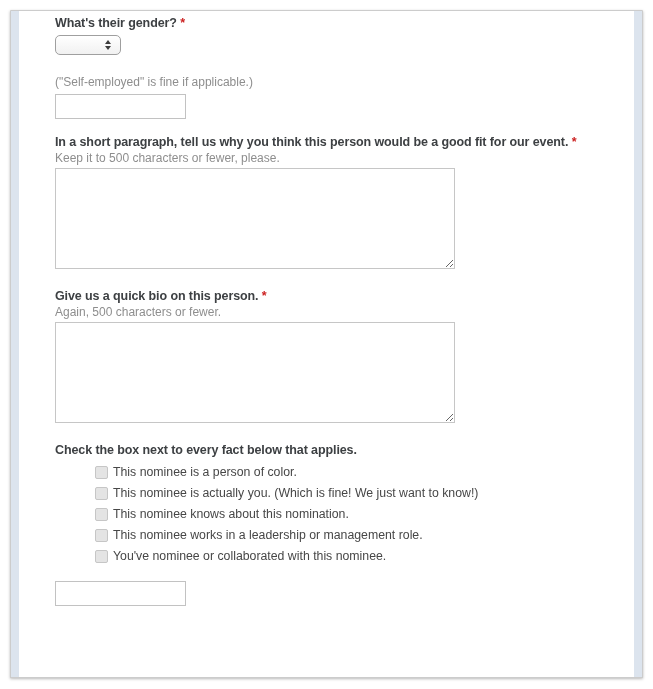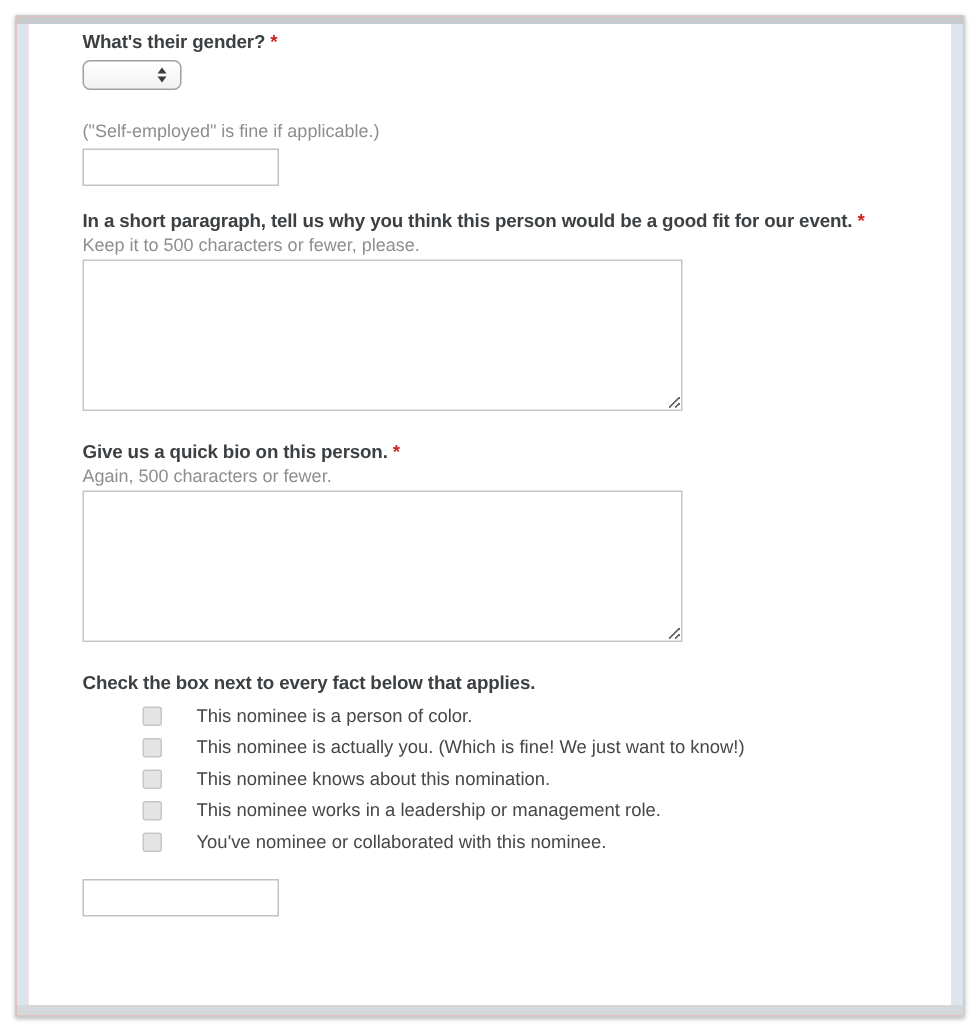--- a/index.html
+++ b/index.html
@@ -17,23 +17,23 @@
   }
   .card {
     position: absolute;
     left: 10px;
     top: 10px;
     width: 631px;
     height: 666px;
     border: 1px solid #cccccc;
     border-radius: 1px;
     box-shadow: 0 1px 3px rgba(0,0,0,0.28);
-    background: #fca5a5;
-    display: flex;
-    flex-direction: column;
+    background: #a3a3a3;
+    display: flex;
+    flex-direction: row;
     overflow: hidden;
   }
   .card-topbar {
     flex: none;
     height: 5px;
     background: #c7cacd;
   }
   .card-bottombar {
     flex: none;
     height: 7px;
@@ -150,21 +150,21 @@
     resize: both;
     font: 13px "Liberation Sans", sans-serif;
     padding: 3px 5px;
     color: #333;
   }
 
   .chk-list { margin-top: 3px; }
   .chk-row {
     display: flex;
     align-items: flex-end;
-    gap: 23px;
+    gap: 5px;
     margin-top: 7px;
     cursor: default;
     padding-left: 40px;
   }
   .chk-box {
     appearance: none;
     -webkit-appearance: none;
     width: 13px;
     height: 13px;
     box-sizing: border-box;

